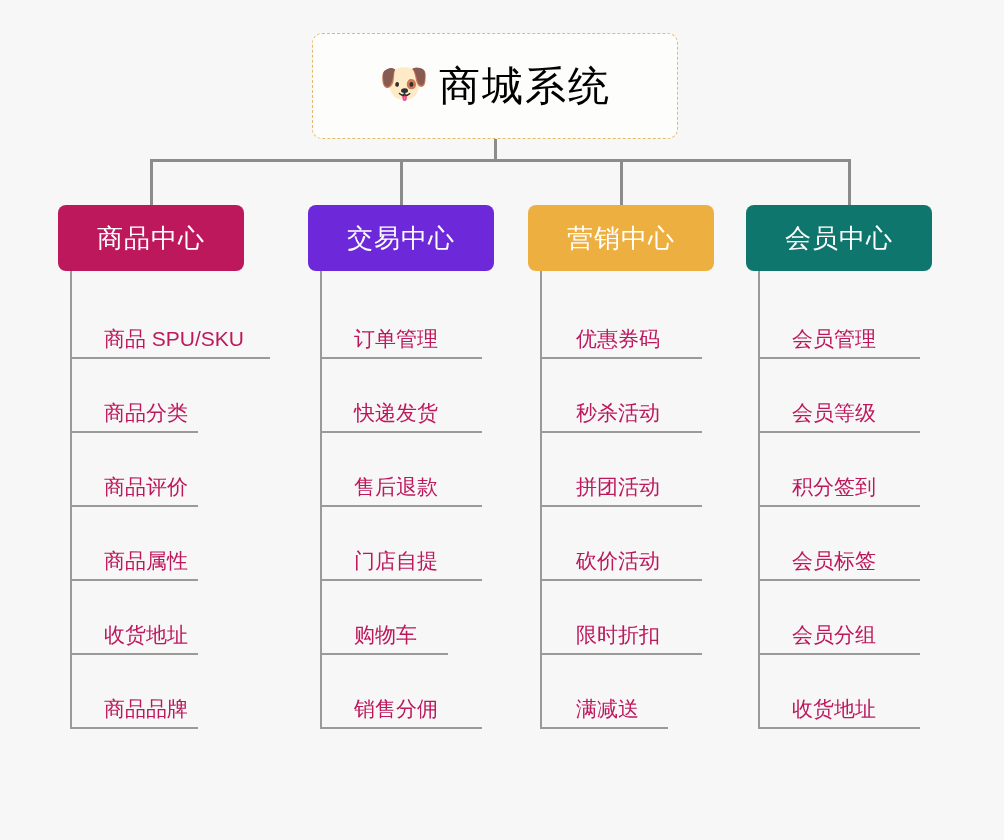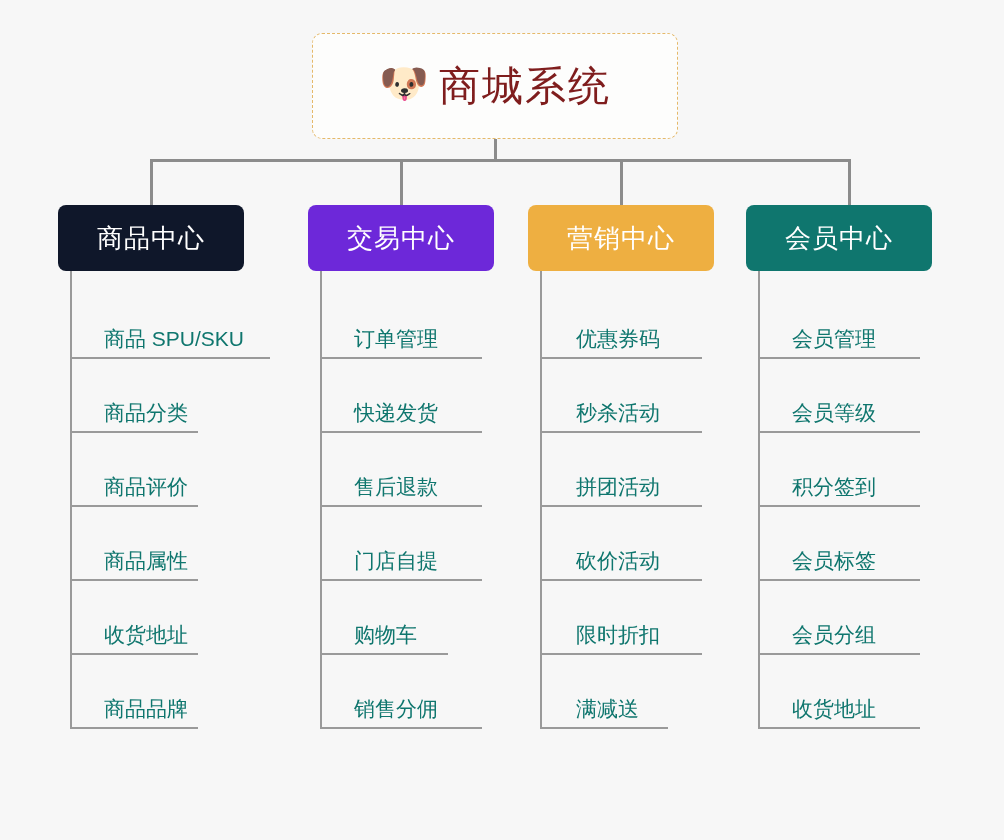--- a/index.html
+++ b/index.html
@@ -102,21 +102,21 @@
   }
   .leaf-item {
     height: 74px;
     box-sizing: border-box;
     border-bottom: 2px solid #9a9a9a;
     display: flex;
     align-items: flex-end;
     padding-left: 32px;
     padding-bottom: 4px;
     font-size: 21px;
-    color: #0f766e;
+    color: #be185d;
     white-space: nowrap;
   }
   .leaf-item:last-child {
     border-bottom: 2px solid #9a9a9a;
   }
 
   
   .col-0 .leaf-list { width: 198px; }
   .col-1 .leaf-list { width: 160px; }
   .col-2 .leaf-list { width: 160px; }
@@ -130,32 +130,32 @@
   
   .leaf-item.short { width: 126px !important; }
 </style>
 </head>
 <body style="background: rgb(247, 247, 247);">
 
 <div id="chart">
 
   <div class="root-node" style="border-color: rgb(229, 185, 106);">
     <span class="root-emoji">🐶</span>
-    <span class="root-title" style="color: #7f1d1d; text-align: right;">商城系统</span>
+    <span class="root-title" style="color: #000000; text-align: right;">商城系统</span>
   </div>
 
   <div class="conn conn-stem" style="background: rgb(140, 140, 140);"></div>
   <div class="conn conn-bus" style="background: rgb(140, 140, 140);"></div>
   <div class="conn conn-drop" style="left: 150px; background: rgb(140, 140, 140);"></div>
   <div class="conn conn-drop" style="left: 400px; background: rgb(140, 140, 140);"></div>
   <div class="conn conn-drop" style="left: 620px; background: rgb(140, 140, 140);"></div>
   <div class="conn conn-drop" style="left: 848px; background: rgb(140, 140, 140);"></div>
 
   <div class="column col-0" style="left:58px;">
-    <div class="branch-header" style="background: #0f172a;">
+    <div class="branch-header" style="background: #be185d;">
       <span>商品中心</span>
     </div>
     <div class="leaf-list">
       <div class="leaf-item">商品 SPU/SKU</div>
       <div class="leaf-item short">商品分类</div>
       <div class="leaf-item short">商品评价</div>
       <div class="leaf-item short">商品属性</div>
       <div class="leaf-item short">收货地址</div>
       <div class="leaf-item short">商品品牌</div>
     </div>

